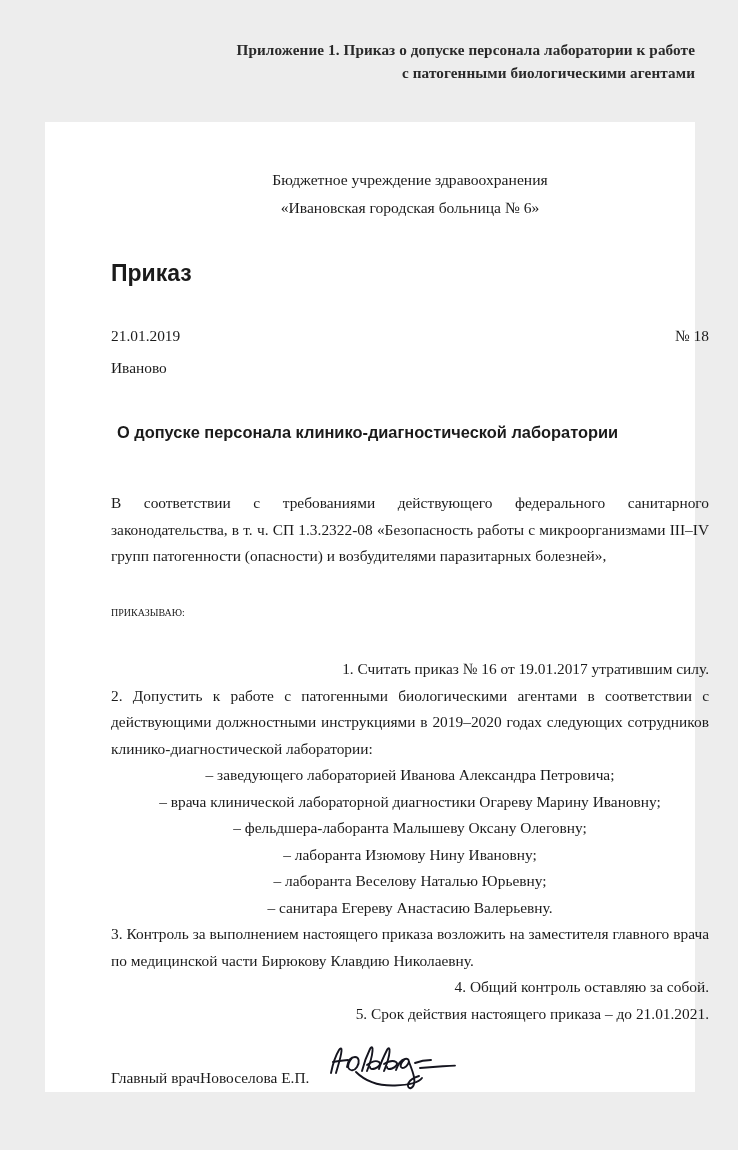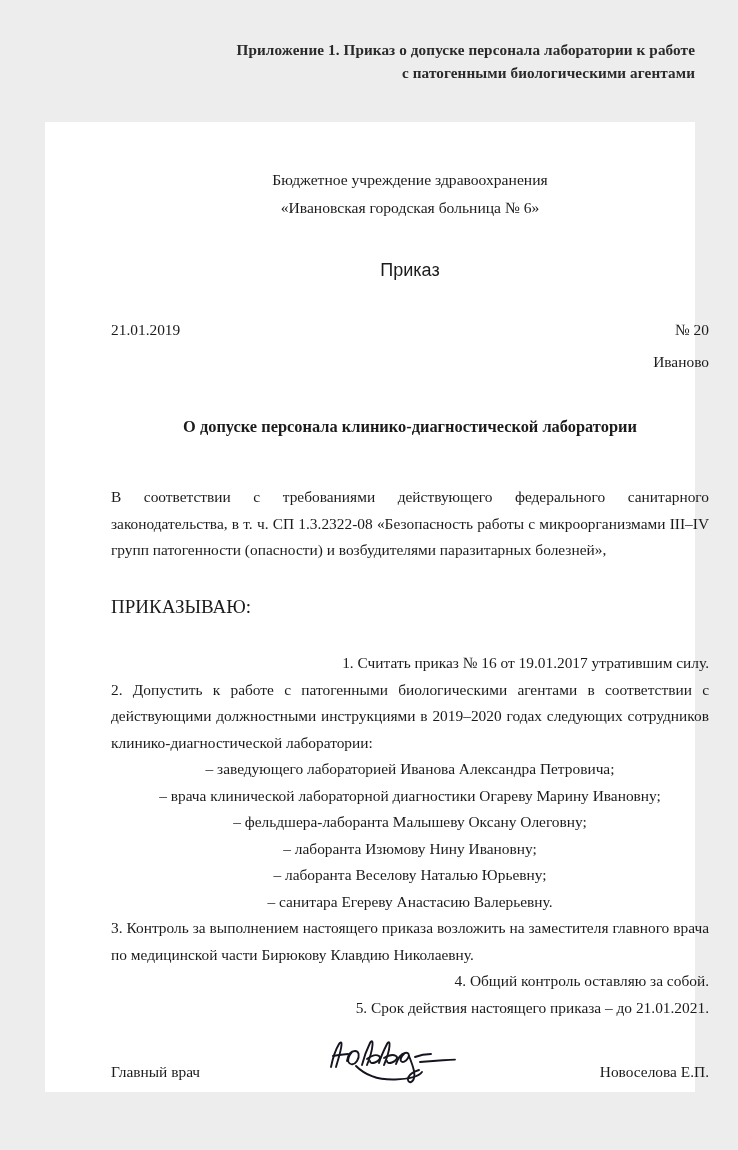--- a/index.html
+++ b/index.html
@@ -52,61 +52,60 @@
 
   
   .org {
     text-align: center;
     font-size: 15.6px;
     line-height: 28px;
     margin-top: 44px;
   }
 
   .order-title {
-    text-align: center;
     font-family: "Liberation Sans", "DejaVu Sans", sans-serif;
-    font-weight: normal;
-    font-size: 18px;
+    font-weight: bold;
+    font-size: 23px;
     margin-top: 38px;
   }
 
   .meta-row {
     display: flex;
     justify-content: space-between;
     align-items: flex-end;
     margin-top: 40px;
     font-size: 15.4px;
   }
 
   .city {
-    text-align: right;
+    text-align: left;
     font-size: 15.4px;
     margin-top: 14px;
   }
 
   .subject {
-    text-align: center;
-    font-family: Liberation Serif, serif;
+    text-align: left;
+    font-family: Liberation Sans, sans-serif;
     font-weight: bold;
     font-size: 16.4px;
     line-height: 27px;
     margin-top: 42px;
     padding: 0 6px;
   }
 
   .preamble {
     margin-top: 44px;
     font-size: 15.4px;
     line-height: 26.5px;
     text-align: justify;
   }
 
   .order-word {
     margin-top: 30px;
-    font-size: 19px;
+    font-size: 10px;
     line-height: 26.5px;
   }
 
   .clauses {
     margin-top: 30px;
     font-size: 15.4px;
     line-height: 26.5px;
   }
 
   .clause {
@@ -118,21 +117,20 @@
 
   .staff-line {
     text-align: center;
     white-space: nowrap;
   }
 
   
   .signature-row {
     position: relative;
     display: flex;
-    justify-content: space-between;
     align-items: baseline;
     margin-top: 42px;
     font-size: 15.4px;
   }
 
   .signature-mark {
     position: absolute;
     left: 212px;
     top: -30px;
     width: 160px;
@@ -156,21 +154,21 @@
 
     <div class="org">
       <div>Бюджетное учреждение здравоохранения</div>
       <div>«Ивановская городская больница № 6»</div>
     </div>
 
     <div class="order-title">Приказ</div>
 
     <div class="meta-row">
       <span>21.01.2019</span>
-      <span>№ 20</span>
+      <span>№ 18</span>
     </div>
 
     <div class="city">Иваново</div>
 
     <div class="subject">
       <div>О допуске персонала клинико-диагностической лаборатории</div>
     </div>
 
     <div class="preamble">В соответствии с требованиями действующего федерального санитарного законодательства, в т. ч. СП 1.3.2322-08 «Безопасность работы с микроорганизмами III–IV групп патогенности (опасности) и возбудителями паразитарных болезней»,</div>
 

